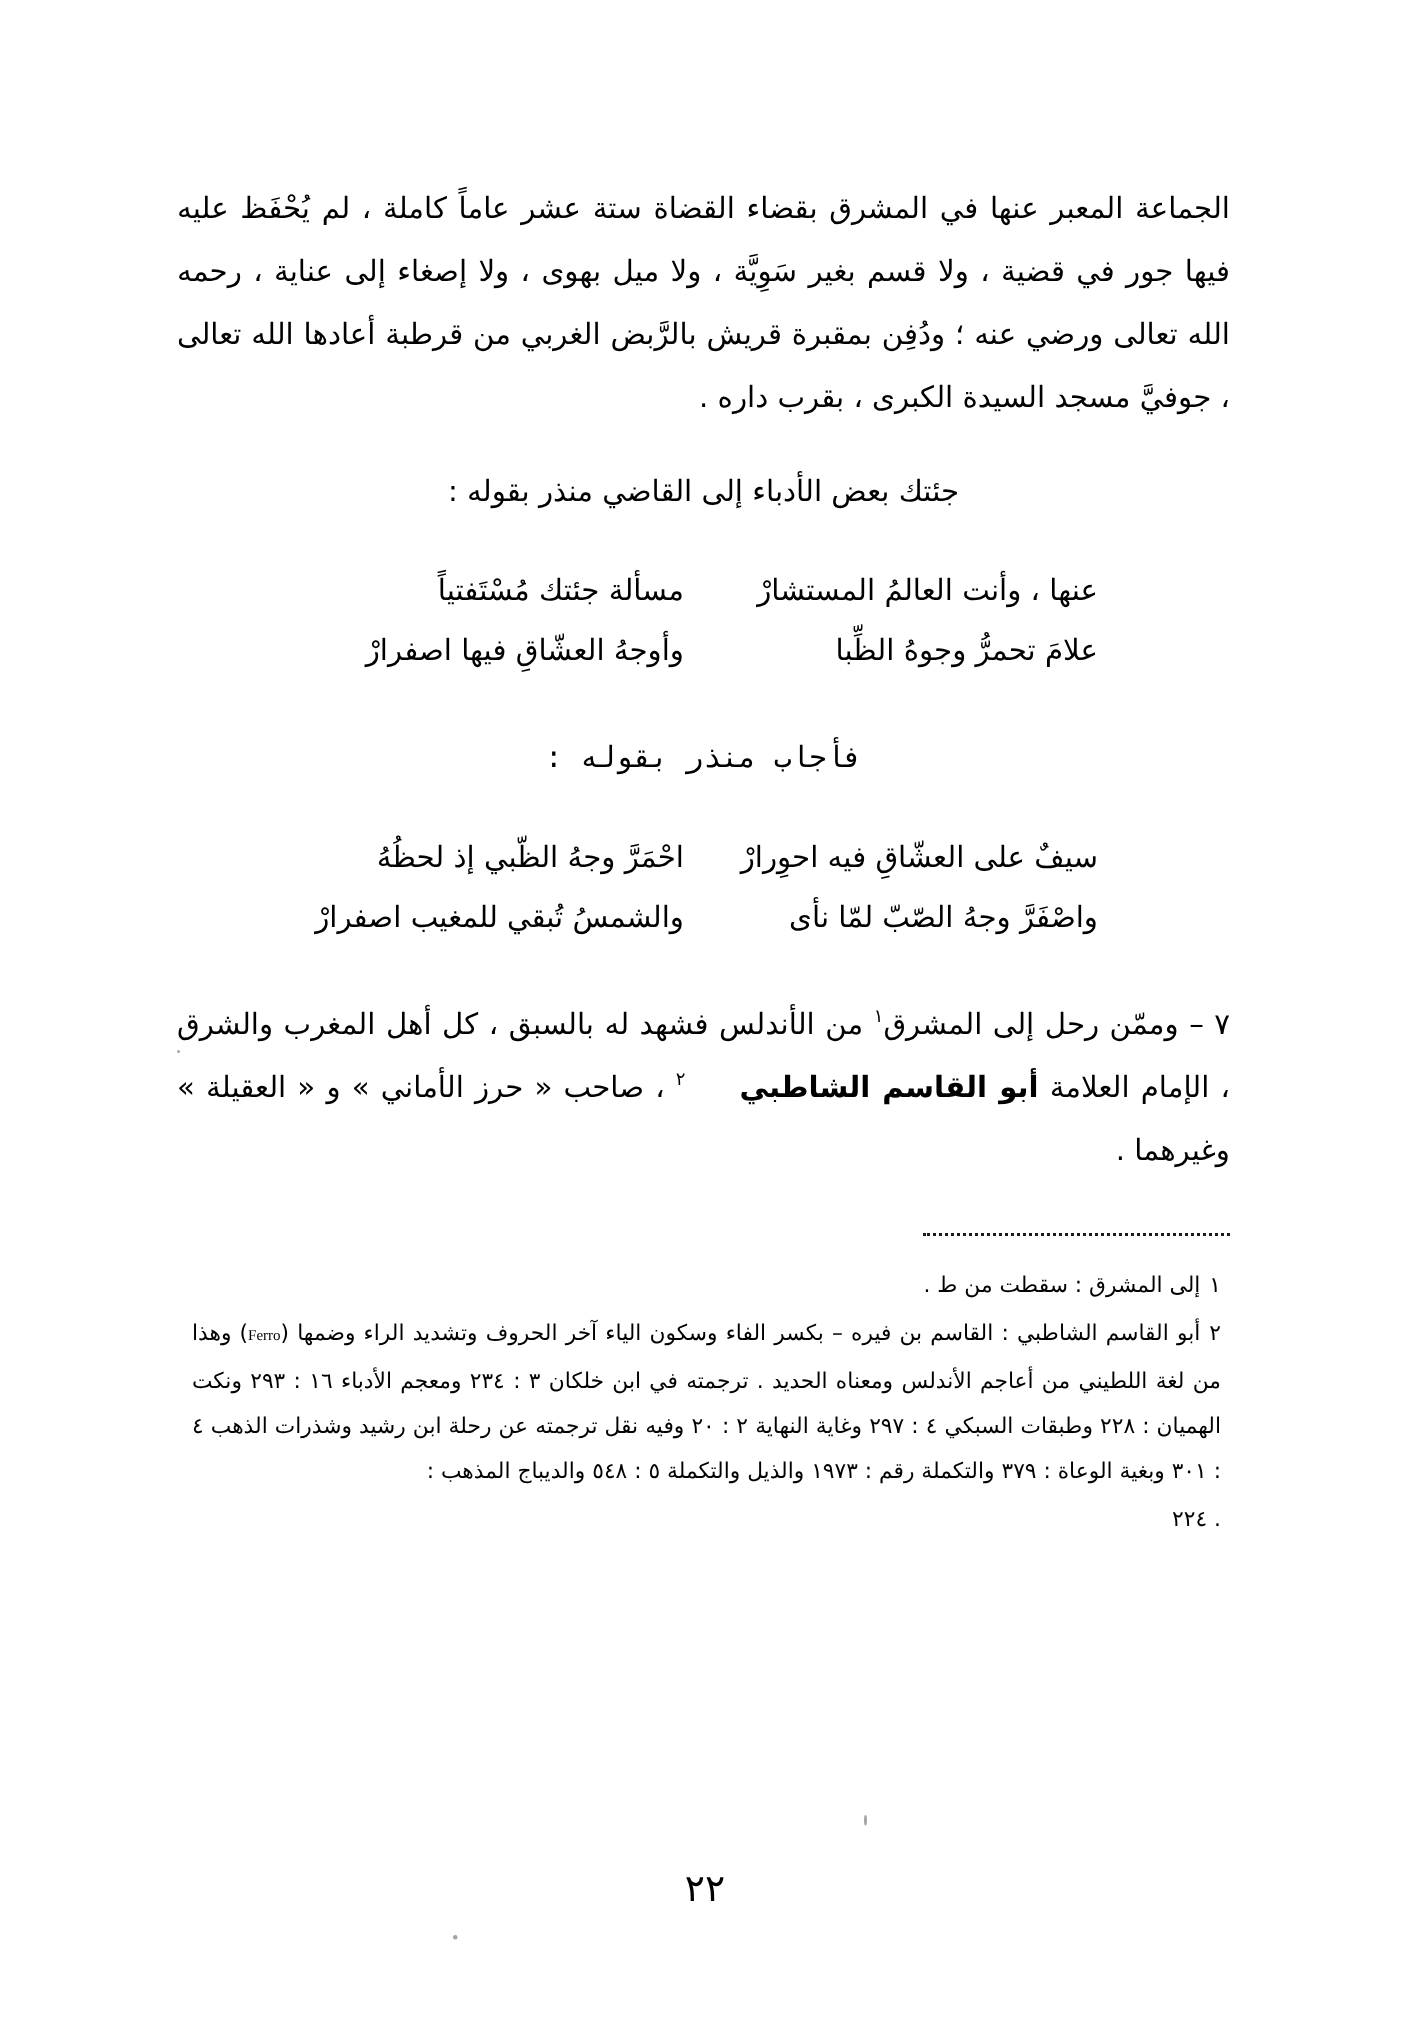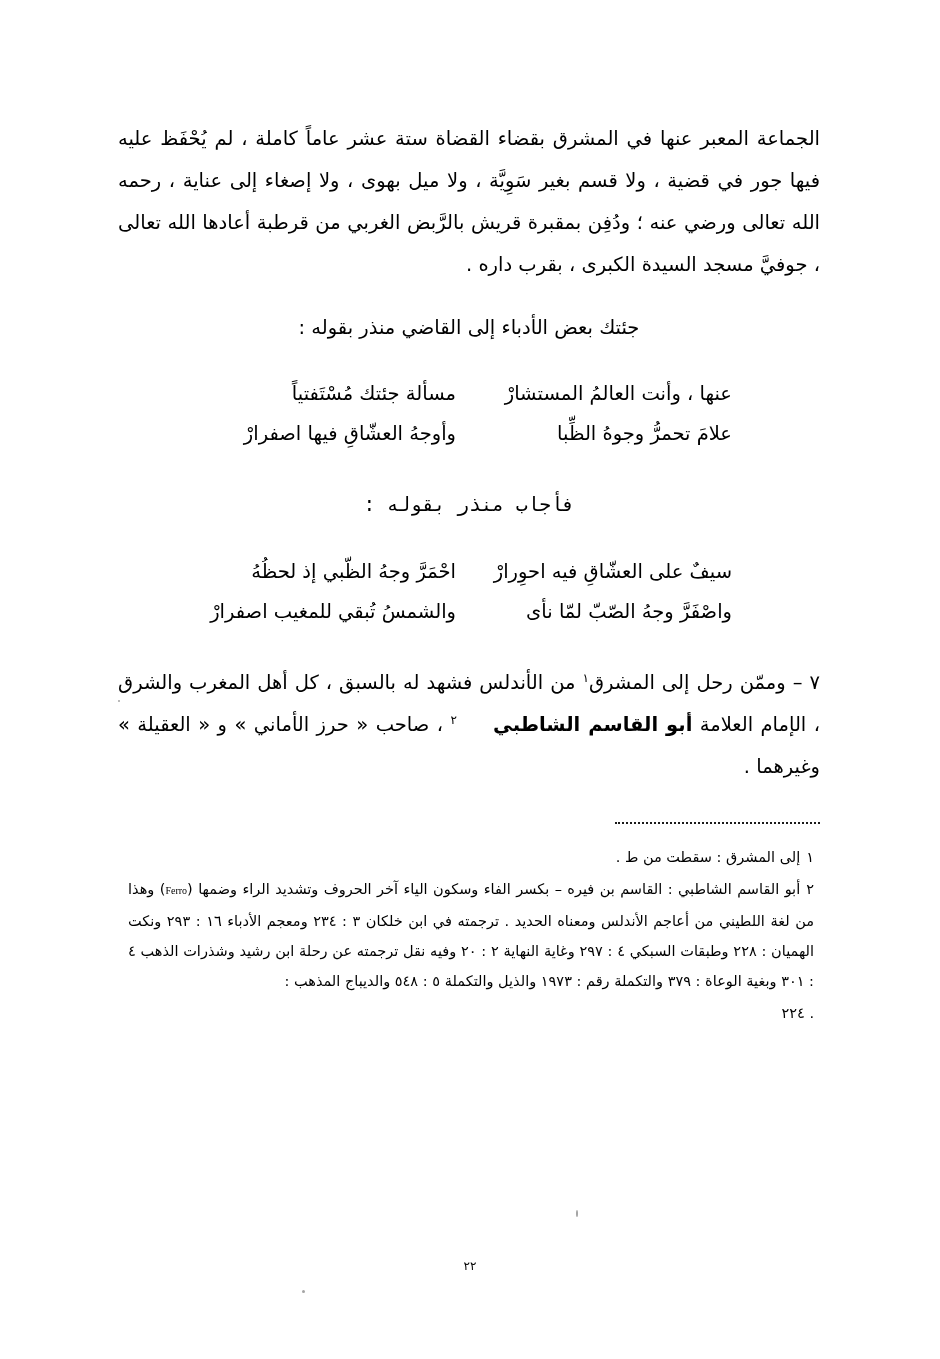--- a/index.html
+++ b/index.html
@@ -105,21 +105,21 @@
     unicode-bidi: isolate;
     font-family: "Liberation Serif", serif;
     font-size: 10px;
   }
   .folio {
     position: absolute;
     left: 0;
     right: 0;
     bottom: 86px;
     text-align: center;
-    font-size: 12px;
+    font-size: 25px;
     letter-spacing: 1px;
   }
   .speck {
     position: absolute;
     background: #5a5a5a;
     opacity: 0.55;
     border-radius: 50%;
   }
 </style>
 </head>

